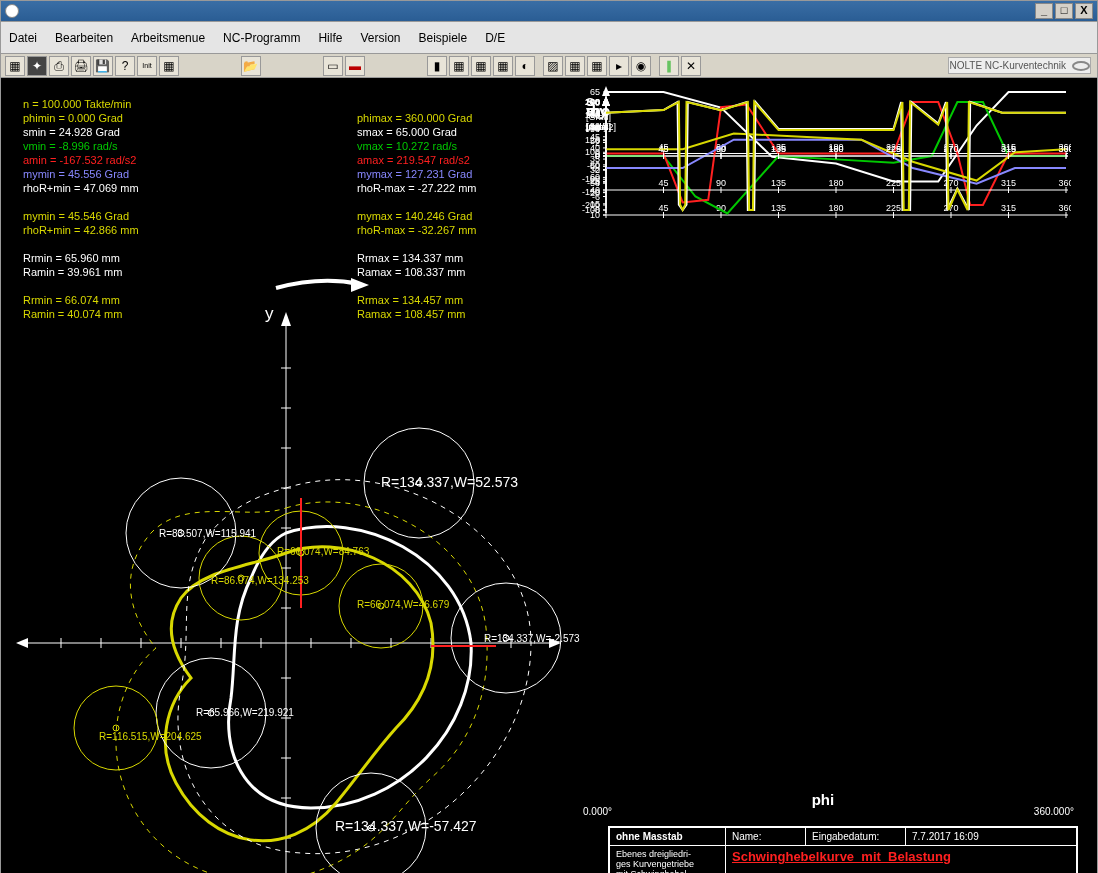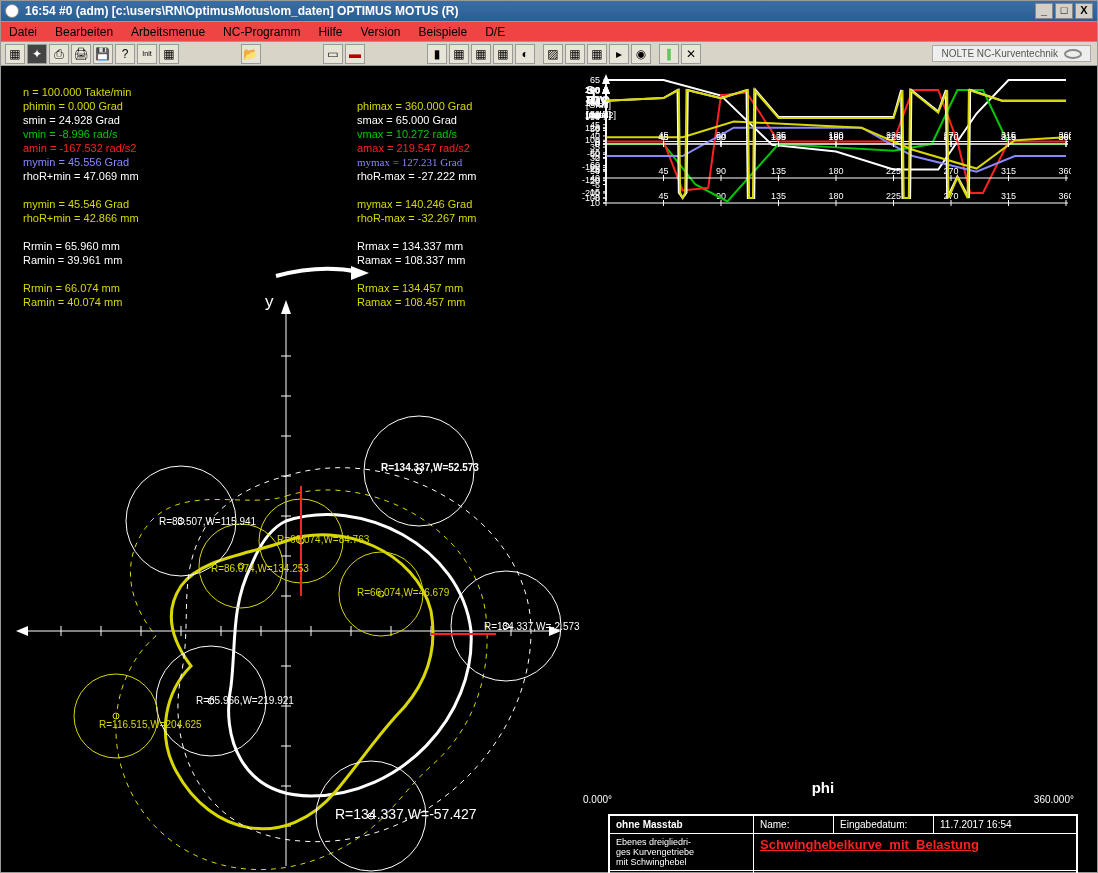--- a/index.html
+++ b/index.html
@@ -5,28 +5,28 @@
 * { margin:0; padding:0; box-sizing:border-box; }
 body { font-family: Tahoma, Arial, sans-serif; font-size:11px; background:#000; width:1098px; height:873px; overflow:hidden; }
 
 
 .titlebar { height:22px; background:linear-gradient(to bottom,#3a6ea5,#2a5d94); color:#fff; display:flex; align-items:center; padding:0 4px; font-weight:bold; font-size:12px; border:1px solid #999; }
 .titlebar .icon { width:14px; height:14px; background:#fff; border-radius:7px; margin-right:6px; border:1px solid #888; }
 .titlebar .spacer { flex:1; }
 .titlebar .btn { width:18px; height:16px; background:#d4d0c8; border:1px solid #888; margin-left:2px; text-align:center; line-height:13px; color:#000; font-weight:bold; font-family:Arial; cursor:pointer; font-size:11px; }
 
 
-.menubar { height:20px; background:#ef4444; display:flex; align-items:center; padding:0 8px; border:1px solid #999; border-top:none; }
+.menubar { height:32px; background:#e5e5e5; display:flex; align-items:center; padding:0 8px; border:1px solid #999; border-top:none; }
 .menubar span { margin-right:18px; cursor:pointer; font-size:12px; }
 
 
 .toolbar { height:24px; background:#d8d4c8; display:flex; align-items:center; padding:0 4px; border:1px solid #999; border-top:none; gap:2px; position:relative; }
 .toolbar .tb { width:20px; height:20px; border:1px solid #999; background:#e8e4d8; cursor:pointer; display:flex; align-items:center; justify-content:center; font-size:12px; }
 .toolbar .sep { width:4px; }
-.toolbar .brand { position:absolute; right:6px; top:3px; font-size:10px; color:#555; padding:2px 8px; display:flex; align-items:center; gap:6px; border:1px solid #aaa; background:#eee; }
+.toolbar .brand { position:absolute; right:6px; top:3px; font-size:10px; color:#555; padding:2px 0; display:flex; align-items:center; gap:6px; border:1px solid #aaa; background:#eee; }
 .toolbar .brand .oval { width:18px; height:10px; border:2px solid #888; border-radius:50%; }
 
 
 .main { position:relative; background:#000; height:807px; border:1px solid #999; border-top:none; }
 
 
 .ovtext { position:absolute; font-size:11px; white-space:nowrap; }
 .yel { color:#d8d800; }
 .wht { color:#fff; }
 .grn { color:#00c800; }
@@ -49,21 +49,20 @@
 .infobox td { border:1px solid #fff; padding:3px 6px; vertical-align:top; }
 .infobox table { border-collapse:collapse; width:100%; }
 .infobox .ib-title { color:#ff2020; font-size:13px; font-weight:bold; text-decoration:underline; }
 .phirow { display:flex; justify-content:space-between; color:#fff; font-size:10px; padding:0 2px 2px; }
 </style>
 </head>
 <body>
 
 <div class="titlebar">
   <div class="icon"></div>
-  <span>16:54  #0 (adm) [c:\users\RN\OptimusMotus\om_daten] OPTIMUS MOTUS (R)</span>
   <div class="spacer"></div>
   <div class="btn">_</div>
   <div class="btn">□</div>
   <div class="btn">X</div>
 </div>
 
 <div class="menubar">
   <span>Datei</span>
   <span>Bearbeiten</span>
   <span>Arbeitsmenue</span>
@@ -151,21 +150,21 @@
       <div class="ovtext wht" style="left: 22px; top: 174px;">Rrmin = 65.960 mm</div>
       <div class="ovtext wht" style="left: 22px; top: 188px;">Ramin = 39.961 mm</div>
       <div class="ovtext yel" style="left: 22px; top: 216px;">Rrmin = 66.074 mm</div>
       <div class="ovtext yel" style="left: 22px; top: 230px;">Ramin = 40.074 mm</div>
     </div>
   <div id="params-right">
       <div class="ovtext yel" style="left: 356px; top: 34px;">phimax = 360.000 Grad</div>
       <div class="ovtext wht" style="left: 356px; top: 48px;">smax = 65.000 Grad</div>
       <div class="ovtext grn" style="left: 356px; top: 62px;">vmax = 10.272 rad/s</div>
       <div class="ovtext red" style="left: 356px; top: 76px;">amax = 219.547 rad/s2</div>
-      <div class="ovtext blu" style="left: 356px; top: 90px; font-family: Liberation Serif, serif;">mymax = 127.231 Grad</div>
+      <div class="ovtext blu" style="left: 356px; top: 90px;">mymax = 127.231 Grad</div>
       <div class="ovtext wht" style="left: 356px; top: 104px;">rhoR-max = -27.222 mm</div>
       <div class="ovtext yel" style="left: 356px; top: 132px;">mymax = 140.246 Grad</div>
       <div class="ovtext yel" style="left: 356px; top: 146px;">rhoR-max = -32.267 mm</div>
       <div class="ovtext wht" style="left: 356px; top: 174px;">Rrmax = 134.337 mm</div>
       <div class="ovtext wht" style="left: 356px; top: 188px; text-align: center;">Ramax = 108.337 mm</div>
       <div class="ovtext yel" style="left: 356px; top: 216px;">Rrmax = 134.457 mm</div>
       <div class="ovtext yel" style="left: 356px; top: 230px;">Ramax = 108.457 mm</div>
     </div>
 
   <div class="ovtext wht" style="left:264px;top:226px;font-size:17px">y</div>
@@ -242,21 +241,21 @@
       </g>
     <g stroke="#d8d800">
         <circle cx="300" cy="245" r="3" fill="none"></circle>
         <circle cx="240" cy="270" r="3" fill="none"></circle>
         <circle cx="380" cy="298" r="3" fill="none"></circle>
         <circle cx="115" cy="420" r="3" fill="none"></circle>
       </g>
   </svg>
 
   <div id="cam-labels">
-      <div class="ovtext wht" style="left: 380px; top: 396px; font-size: 10px; font-weight: bold;">R=134.337,W=52.573</div>
+      <div class="ovtext wht" style="left: 380px; top: 396px; font-size: 14px;">R=134.337,W=52.573</div>
       <div class="ovtext wht" style="left: 158px; top: 450px; font-size: 10px;">R=83.507,W=115.941</div>
       <div class="ovtext yel" style="left: 268px; top: 468px; font-size: 10px; padding-left: 8px;">R=66.074,W=84.763</div>
       <div class="ovtext yel" style="left: 210px; top: 497px; font-size: 10px;">R=86.074,W=134.253</div>
       <div class="ovtext yel" style="left: 356px; top: 521px; font-size: 10px;">R=66.074,W=46.679</div>
       <div class="ovtext wht" style="left: 483px; top: 555px; font-size: 10px;">R=134.337,W=-2.573</div>
       <div class="ovtext wht" style="left: 195px; top: 629px; font-size: 10px;">R=65.966,W=219.921</div>
       <div class="ovtext yel" style="left: 98px; top: 653px; font-size: 10px;">R=116.515,W=204.625</div>
       <div class="ovtext wht" style="left: 334px; top: 740px; font-size: 14px;">R=134.337,W=-57.427</div>
     </div>
 
@@ -484,24 +483,24 @@
   <div class="phirow" style="position:absolute;left:580px;top:728px;width:495px">
     <span>0.000°</span>
     <span style="font-size:15px;font-weight:bold;position:relative;top:-15px">phi</span>
     <span>360.000°</span>
   </div>
 
   <div class="infobox">
     <table>
       <tbody>
           <tr>
-        <td rowspan="1" style="width:144px;font-weight:bold">ohne Masstab</td>
+        <td rowspan="1" style="width:116px;font-weight:bold">ohne Masstab</td>
         <td style="width:80px">Name:</td>
         <td style="width:100px">Eingabedatum:</td>
-        <td>11.7.2017 16:54</td>
+        <td>7.7.2017 16:09</td>
       </tr>
       <tr>
         <td rowspan="1" style="white-space:pre-line;font-size:9px">Ebenes dreigliedri-
 ges Kurvengetriebe
 mit Schwinghebel</td>
         <td colspan="3" style="height:32px"><span class="ib-title">Schwinghebelkurve_mit_Belastung</span></td>
       </tr>
       <tr>
             <td>RN</td>
             <td colspan="3" rowspan="2"></td>

